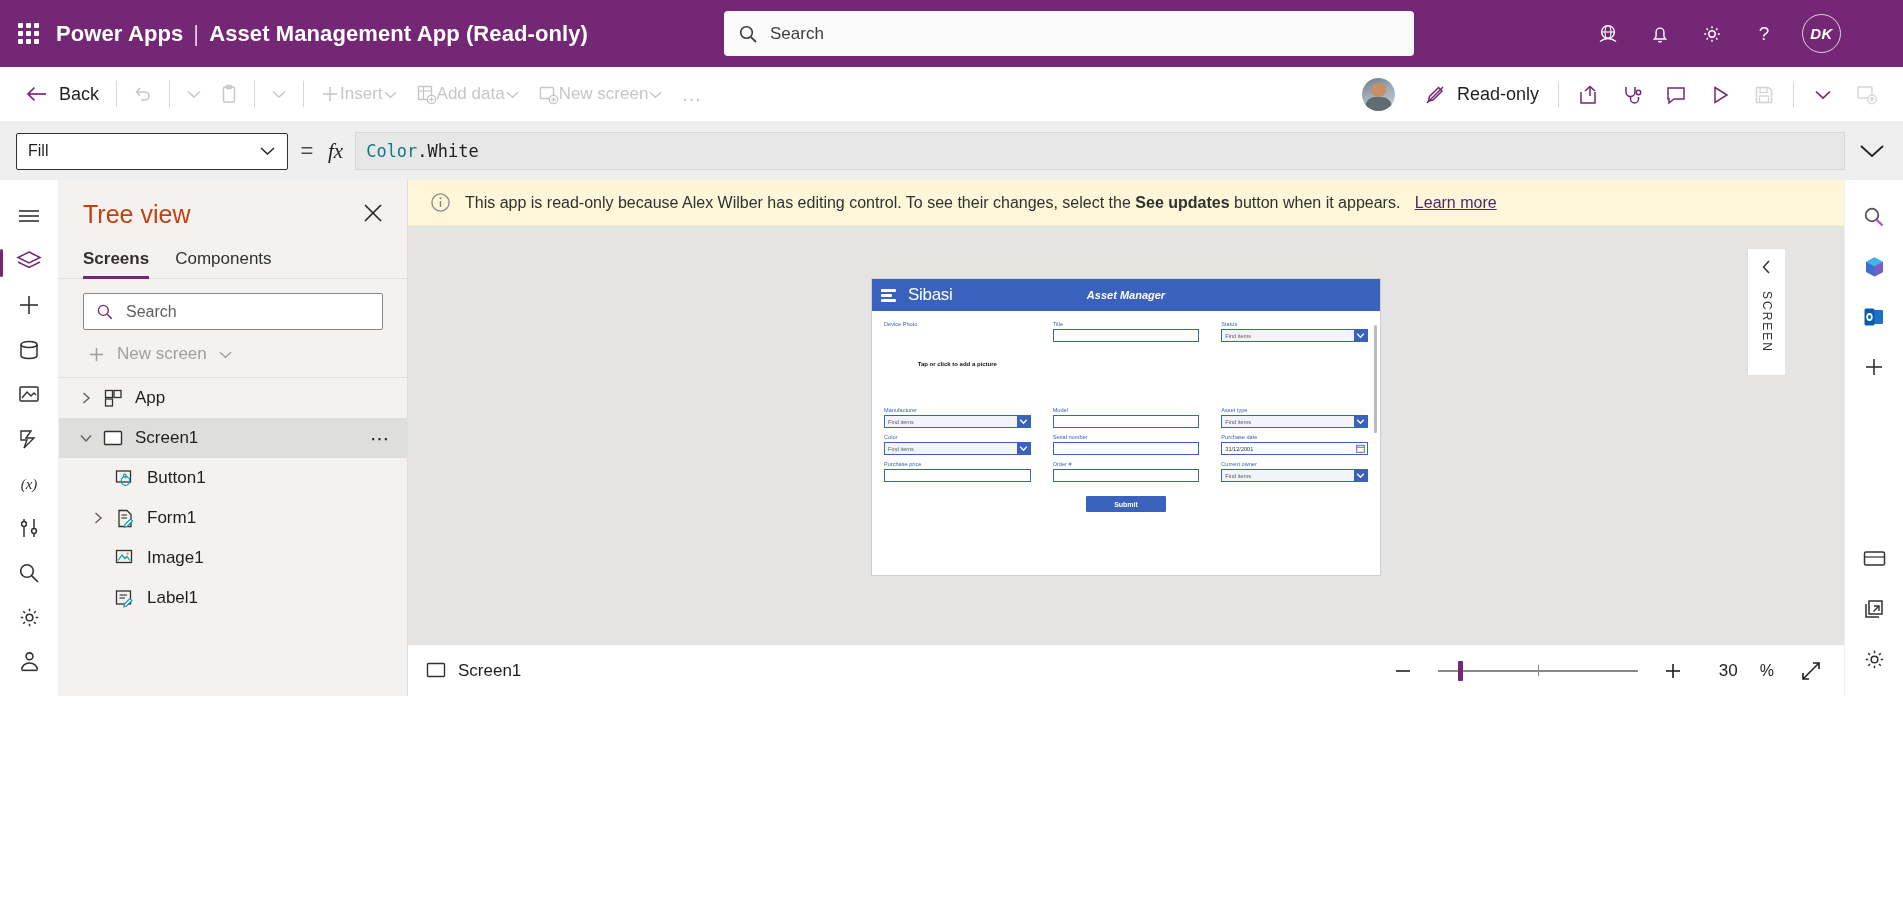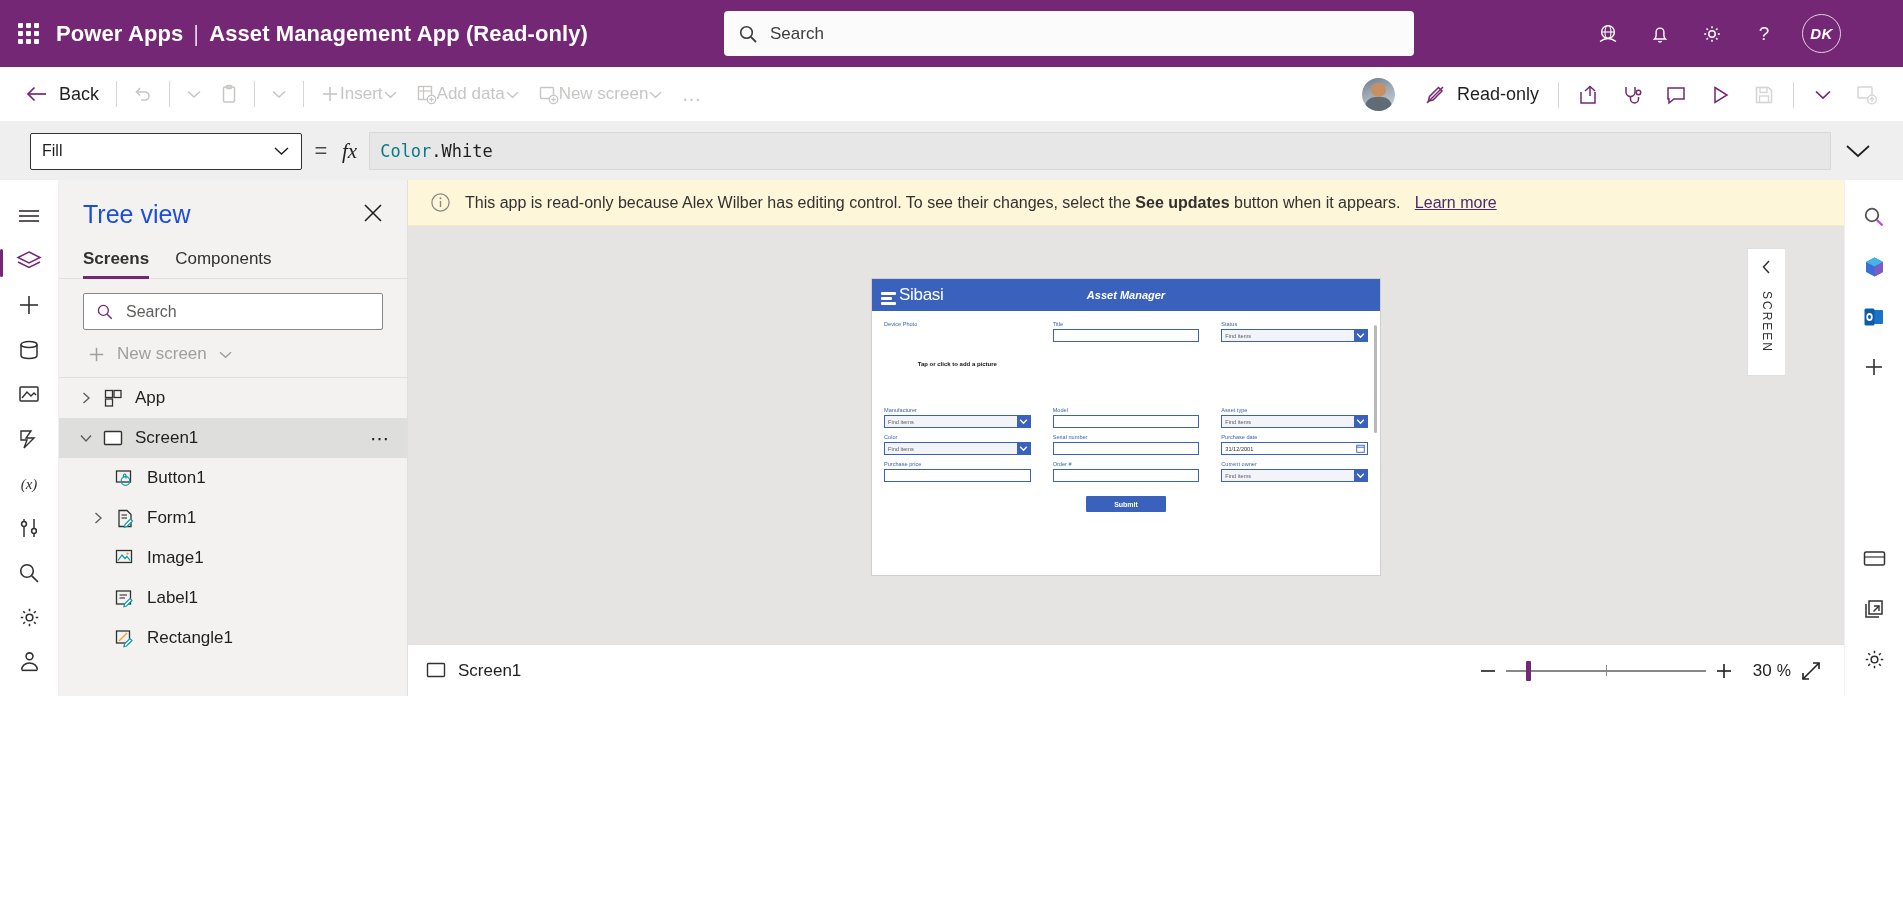--- a/index.html
+++ b/index.html
@@ -56,21 +56,21 @@
   .photo-av::before { content:""; position:absolute; left:9px; top:5px; width:15px; height:14px; border-radius:50%; background:#c98f63; }
   .photo-av::after { content:""; position:absolute; left:3px; top:19px; width:27px; height:16px; border-radius:10px 10px 0 0; background:#5f6b75; }
   .readonly { display: flex; align-items: center; gap: 10px; padding: 0 12px; cursor: pointer; }
   .readonly .lbl { font-size: 18px; color: #201f1e; }
   .ricon { width: 44px; height: 44px; display: flex; align-items: center; justify-content: center; cursor: pointer; }
   .ricon.dis { opacity: .42; cursor: default; }
 
   
   .fbar {
     height: 58px; flex: 0 0 58px; background: #efefef; display: flex; align-items: center;
-    padding: 0 18px; gap: 0; position: relative;
+    padding: 0 4px; gap: 0; position: relative;
   }
   .prop-select {
     width: 272px; height: 37px; background: #fff; border: 1px solid #323130; border-radius: 2px;
     display: flex; align-items: center; justify-content: space-between; padding: 0 11px;
     font-size: 16px; color: #201f1e; margin-left: 12px; cursor: pointer;
   }
   .eq { width: 38px; text-align: center; font-size: 22px; color: #4a4a4a; }
   .fx { font-size: 21px; font-style: italic; font-family: "Liberation Serif", serif; color: #201f1e; padding: 0 12px 0 2px; }
   .finput {
     flex: 1; height: 38px; background: #e7e7e7; border: 1px solid #d8d8d8;
@@ -87,21 +87,21 @@
   
   .railL { width: 59px; background: #fff; display: flex; flex-direction: column; align-items: center; padding-top: 14px; border-right: 1px solid #f0f0f0; }
   .rail-btn { width: 46px; height: 50px; display: flex; align-items: center; justify-content: center; cursor: pointer; color: #605e5c; position: relative; }
   .rail-btn.active::before { content:""; position:absolute; left:-6px; top:10px; width:3px; height:28px; background:#742774; border-radius:2px; }
   .rail-btn.active { color: #742774; }
   .rail-spacer { flex: 1; }
 
   
   .tree { width: 349px; background: #f3f2f1; border-right: 1px solid #e1dfdd; display: flex; flex-direction: column; }
   .tree-head { display: flex; align-items: center; justify-content: space-between; padding: 20px 22px 10px 24px; }
-  .tree-title { font-size: 25px; font-weight: 400; color: #1d4ed8; }
+  .tree-title { font-size: 25px; font-weight: 400; color: #c2410c; }
   .tree-tabs { display: flex; gap: 26px; padding: 10px 24px 0 24px; border-bottom: 1px solid #e1dfdd; }
   .ttab { font-size: 17px; color: #323130; padding-bottom: 9px; cursor: pointer; position: relative; }
   .ttab.on { font-weight: 700; }
   .ttab.on::after { content:""; position:absolute; left:0; right:0; bottom:-1px; height:3px; background:#742774; }
   .tsearch-wrap { padding: 14px 24px 0 24px; }
   .tsearch { height: 37px; background: #fff; border: 1px solid #8a8886; border-radius: 2px; display: flex; align-items: center; gap: 12px; padding: 0 12px; }
   .tsearch .ph { font-size: 16px; color: #605e5c; }
   .newscreen { display: flex; align-items: center; gap: 11px; padding: 14px 24px 13px 28px; color: #a19f9d; border-bottom: 1px solid #e1dfdd; cursor: default; }
   .newscreen .lbl { font-size: 17px; }
   .tree-list { flex: 1; overflow: hidden; }
@@ -122,21 +122,21 @@
     display: flex; align-items: center; gap: 14px; padding: 0 22px; flex: 0 0 46px;
   }
   .banner .txt { font-size: 16px; color: #323130; }
   .banner .txt b { font-weight: 700; }
   .banner a { color: #4b2a6b; text-decoration: underline; font-size: 16px; margin-left: 10px; }
   .canvas-stage { flex: 1; background: #e6e4e2; position: relative; display: flex; align-items: center; justify-content: center; }
 
   
   .appscreen { width: 508px; height: 296px; background: #fff; box-shadow: 0 0 0 1px #d0cece; position: relative; margin-top: -16px; }
   .ascreen-head { height: 32px; background: #3a62bd; display: flex; align-items: center; position: relative; }
-  .logo-mark { display: flex; align-items: flex-end; margin-left: 9px; gap: 3px; }
+  .logo-mark { display: flex; align-items: center; margin-left: 9px; gap: 12px; }
   .logo-bars { display: flex; flex-direction: column; gap: 2px; }
   .logo-bars i { display: block; height: 3px; background: #fff; border-radius: 1px; }
   .logo-bars i:nth-child(1) { width: 15px; }
   .logo-bars i:nth-child(2) { width: 11px; }
   .logo-bars i:nth-child(3) { width: 15px; }
   .logo-text { color: #fff; font-size: 17px; font-family: "Liberation Sans", sans-serif; font-weight: 300; letter-spacing: -.3px; }
   .ascreen-title { position: absolute; left: 0; right: 0; text-align: center; color: #fff; font-size: 11px; font-weight: 700; pointer-events: none; font-style: italic; }
   .form-body { position: relative; padding: 10px 12px 0 12px; height: 264px; }
   .fgrid { display: grid; grid-template-columns: 1fr 1fr 1fr; column-gap: 22px; }
   .fld { margin-bottom: 6px; }
@@ -164,21 +164,21 @@
   .collapse-tab .cbox { width: 36px; height: 36px; display: flex; align-items: center; justify-content: center; }
   .collapse-tab .vtxt { writing-mode: vertical-rl; font-size: 12px; letter-spacing: 2px; color: #323130; margin-top: 6px; }
 
   
   .statusbar {
     height: 52px; flex: 0 0 52px; background: #fff; border-top: 1px solid #e1dfdd;
     display: flex; align-items: center; padding: 0 18px; position: relative;
   }
   .sb-left { display: flex; align-items: center; gap: 12px; }
   .sb-left .lbl { font-size: 17px; color: #201f1e; }
-  .sb-right { margin-left: auto; display: flex; align-items: center; gap: 5px; justify-content: flex-end; }
+  .sb-right { margin-left: auto; display: flex; align-items: center; gap: 22px; justify-content: flex-end; }
   .zbtn { width: 26px; height: 26px; display: flex; align-items: center; justify-content: center; cursor: pointer; color: #201f1e; }
   .slider { width: 200px; height: 26px; position: relative; display: flex; align-items: center; cursor: pointer; }
   .slider .track { width: 100%; height: 2px; background: #8a8886; }
   .slider .tick { position: absolute; width: 1px; height: 11px; background: #8a8886; left: 50%; top: 7px; }
   .slider .knob { position: absolute; width: 5px; height: 20px; background: #742774; left: 20px; top: 3px; border-radius: 1px; }
   .zval { font-size: 17px; color: #201f1e; min-width: 30px; text-align: right; }
   .zpct { font-size: 16px; color: #201f1e; }
   .fit { width: 30px; height: 30px; display: flex; align-items: center; justify-content: center; cursor: pointer; }
 </style>
 </head>
@@ -583,30 +583,20 @@
             <svg width="20" height="19" viewBox="0 0 20 19">
               <rect x="1.5" y="2" width="14" height="13" fill="none" stroke="#323130" stroke-width="1.3"></rect>
               <line x1="4.5" y1="6" x2="12" y2="6" stroke="#323130" stroke-width="1.1"></line>
               <line x1="4.5" y1="9" x2="10" y2="9" stroke="#323130" stroke-width="1.1"></line>
               <path d="M9.5 15l5.5-5.5 2 2-5.5 5.5-2.6.6z" fill="#fff" stroke="#0f9ba6" stroke-width="1.2"></path>
             </svg>
           </span>
           <span class="lbl">Label1</span>
         </div>
 
-        <div class="titem ind1">
-          <span class="tico">
-            <svg width="20" height="19" viewBox="0 0 20 19">
-              <rect x="1.5" y="2" width="13" height="12" fill="none" stroke="#323130" stroke-width="1.3"></rect>
-              <path d="M4 12 L12 4" stroke="#e8a33d" stroke-width="1.2"></path>
-              <path d="M9.5 15l5.5-5.5 2 2-5.5 5.5-2.6.6z" fill="#fff" stroke="#0f9ba6" stroke-width="1.2"></path>
-            </svg>
-          </span>
-          <span class="lbl">Rectangle1</span>
-        </div>
 
       </div>
     </div>
 
     <div class="canvas-area">
       <div class="banner">
         <svg width="21" height="21" viewBox="0 0 21 21">
           <circle cx="10.5" cy="10.5" r="8.6" fill="none" stroke="#8a8886" stroke-width="1.3"></circle>
           <line x1="10.5" y1="9" x2="10.5" y2="15" stroke="#8a8886" stroke-width="1.4"></line>
           <circle cx="10.5" cy="6.2" r="1" fill="#8a8886"></circle>

